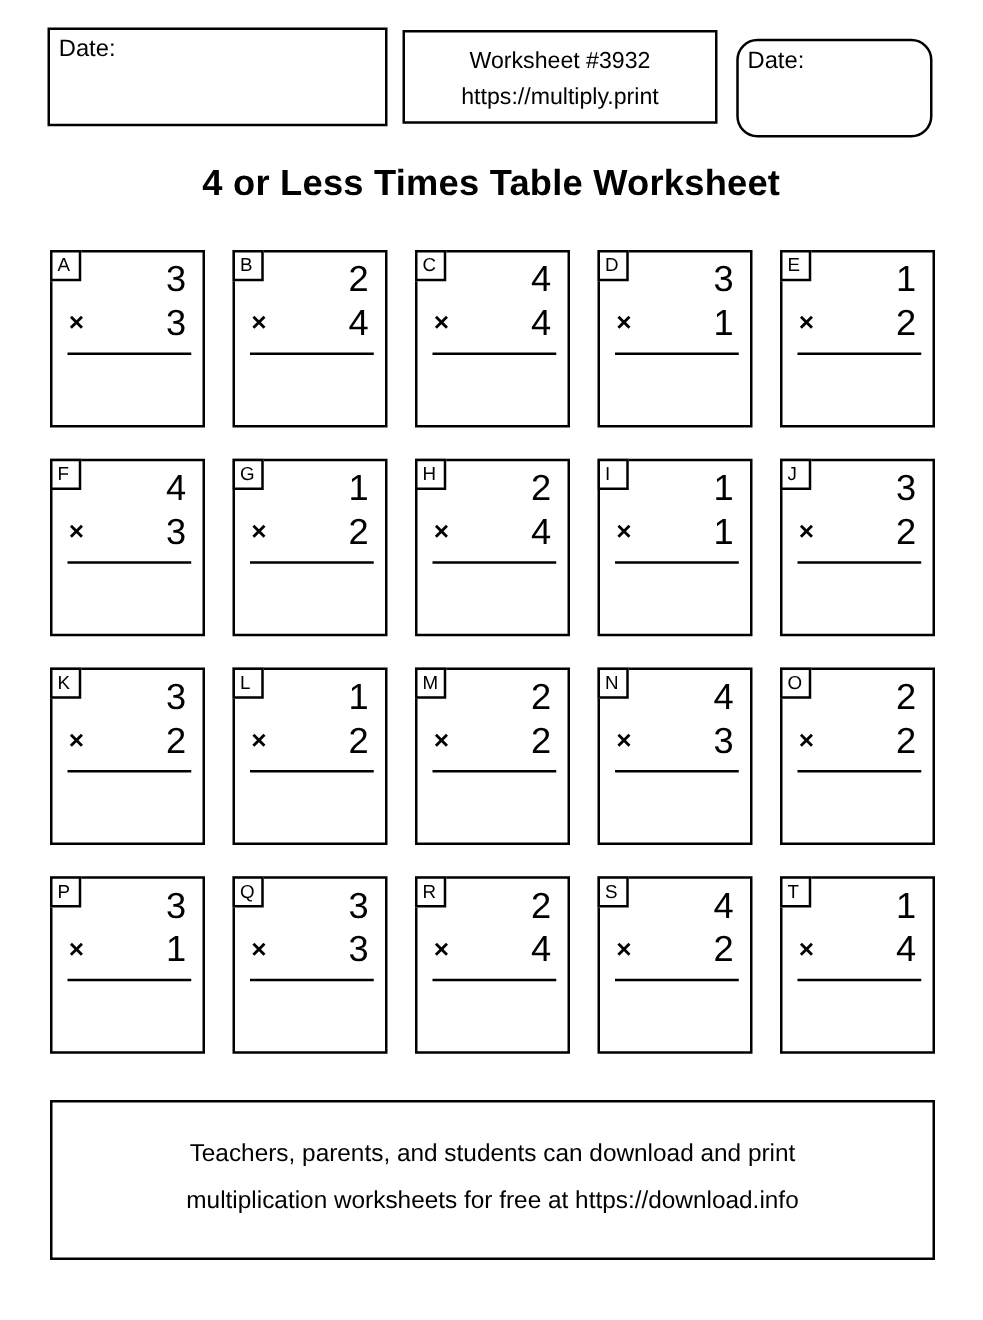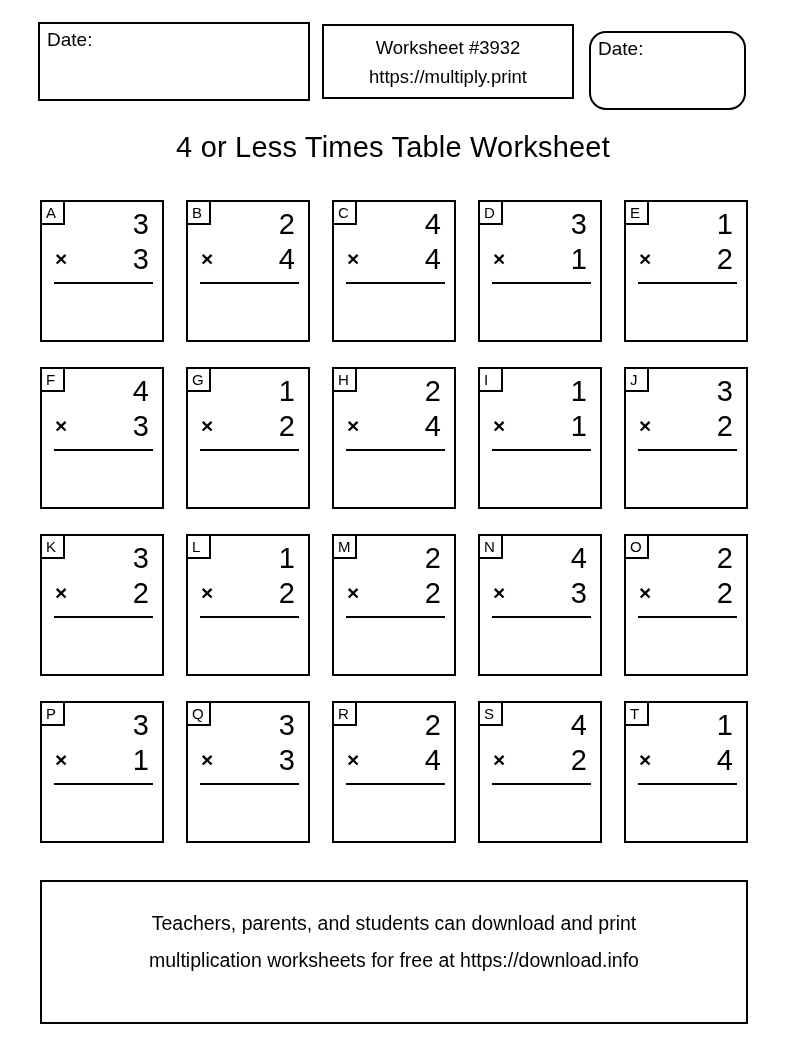--- a/index.html
+++ b/index.html
@@ -16,40 +16,40 @@
   
   .hdr-box { position: absolute; border: 2px solid #000; background: #fff; }
   .name-box  { left: 38px;  top: 22px; width: 272px; height: 79px; padding: 5px 7px; font-size: 19px; }
   .ws-box    { left: 322px; top: 24px; width: 252px; height: 75px;
                display: flex; flex-direction: column; justify-content: center; align-items: center;
                text-align: center; font-size: 18.5px; line-height: 29px; }
   .date-box  { left: 589px; top: 31px; width: 157px; height: 79px; padding: 5px 7px; font-size: 19px; border-radius: 17px; }
 
   
   .title { position: absolute; left: 0; top: 131px; width: 786px;
-           text-align: center; font-size: 29px; font-weight: 400; letter-spacing: 0.2px; }
+           text-align: center; font-size: 29px; font-weight: 700; letter-spacing: 0.2px; }
 
   
   .grid { position: absolute; left: 40px; top: 200px;
           display: grid; grid-template-columns: repeat(5, 124px);
           column-gap: 22px; row-gap: 25px; }
   .cell { position: relative; width: 124px; height: 142px; border: 2px solid #000; background: #fff; }
   .cell-label { position: absolute; top: -2px; left: -2px; width: 25px; height: 25px;
                 border: 2px solid #000; background: #fff;
                 font-size: 15px; line-height: 21px; padding-left: 4px; }
   .num-top { margin-top: 6px; text-align: right; padding-right: 13px;
              font-size: 29px; line-height: 32px; }
   .num-row { display: flex; justify-content: space-between; align-items: center;
              margin-top: 2px; padding: 0 13px 0 13px; line-height: 34px; }
   .times   { font-size: 21px; font-weight: 700; }
   .num-bottom { font-size: 29px; }
   .answer-line { border-top: 2px solid #000; margin: 6px 9px 0 12px; }
 
   
-  .footer-box { position: absolute; left: 40px; top: 880px; width: 708px; height: 144px;
+  .footer-box { position: absolute; left: 40px; top: 880px; width: 708px; height: 128px;
                 border: 2px solid #000; background: #fff;
                 text-align: center; font-size: 19.5px; line-height: 37px; padding-top: 23px; }
 </style>
 </head>
 <body>
 
 <div class="page">
 
   <div class="hdr-box name-box">
     <span>Date:</span>

